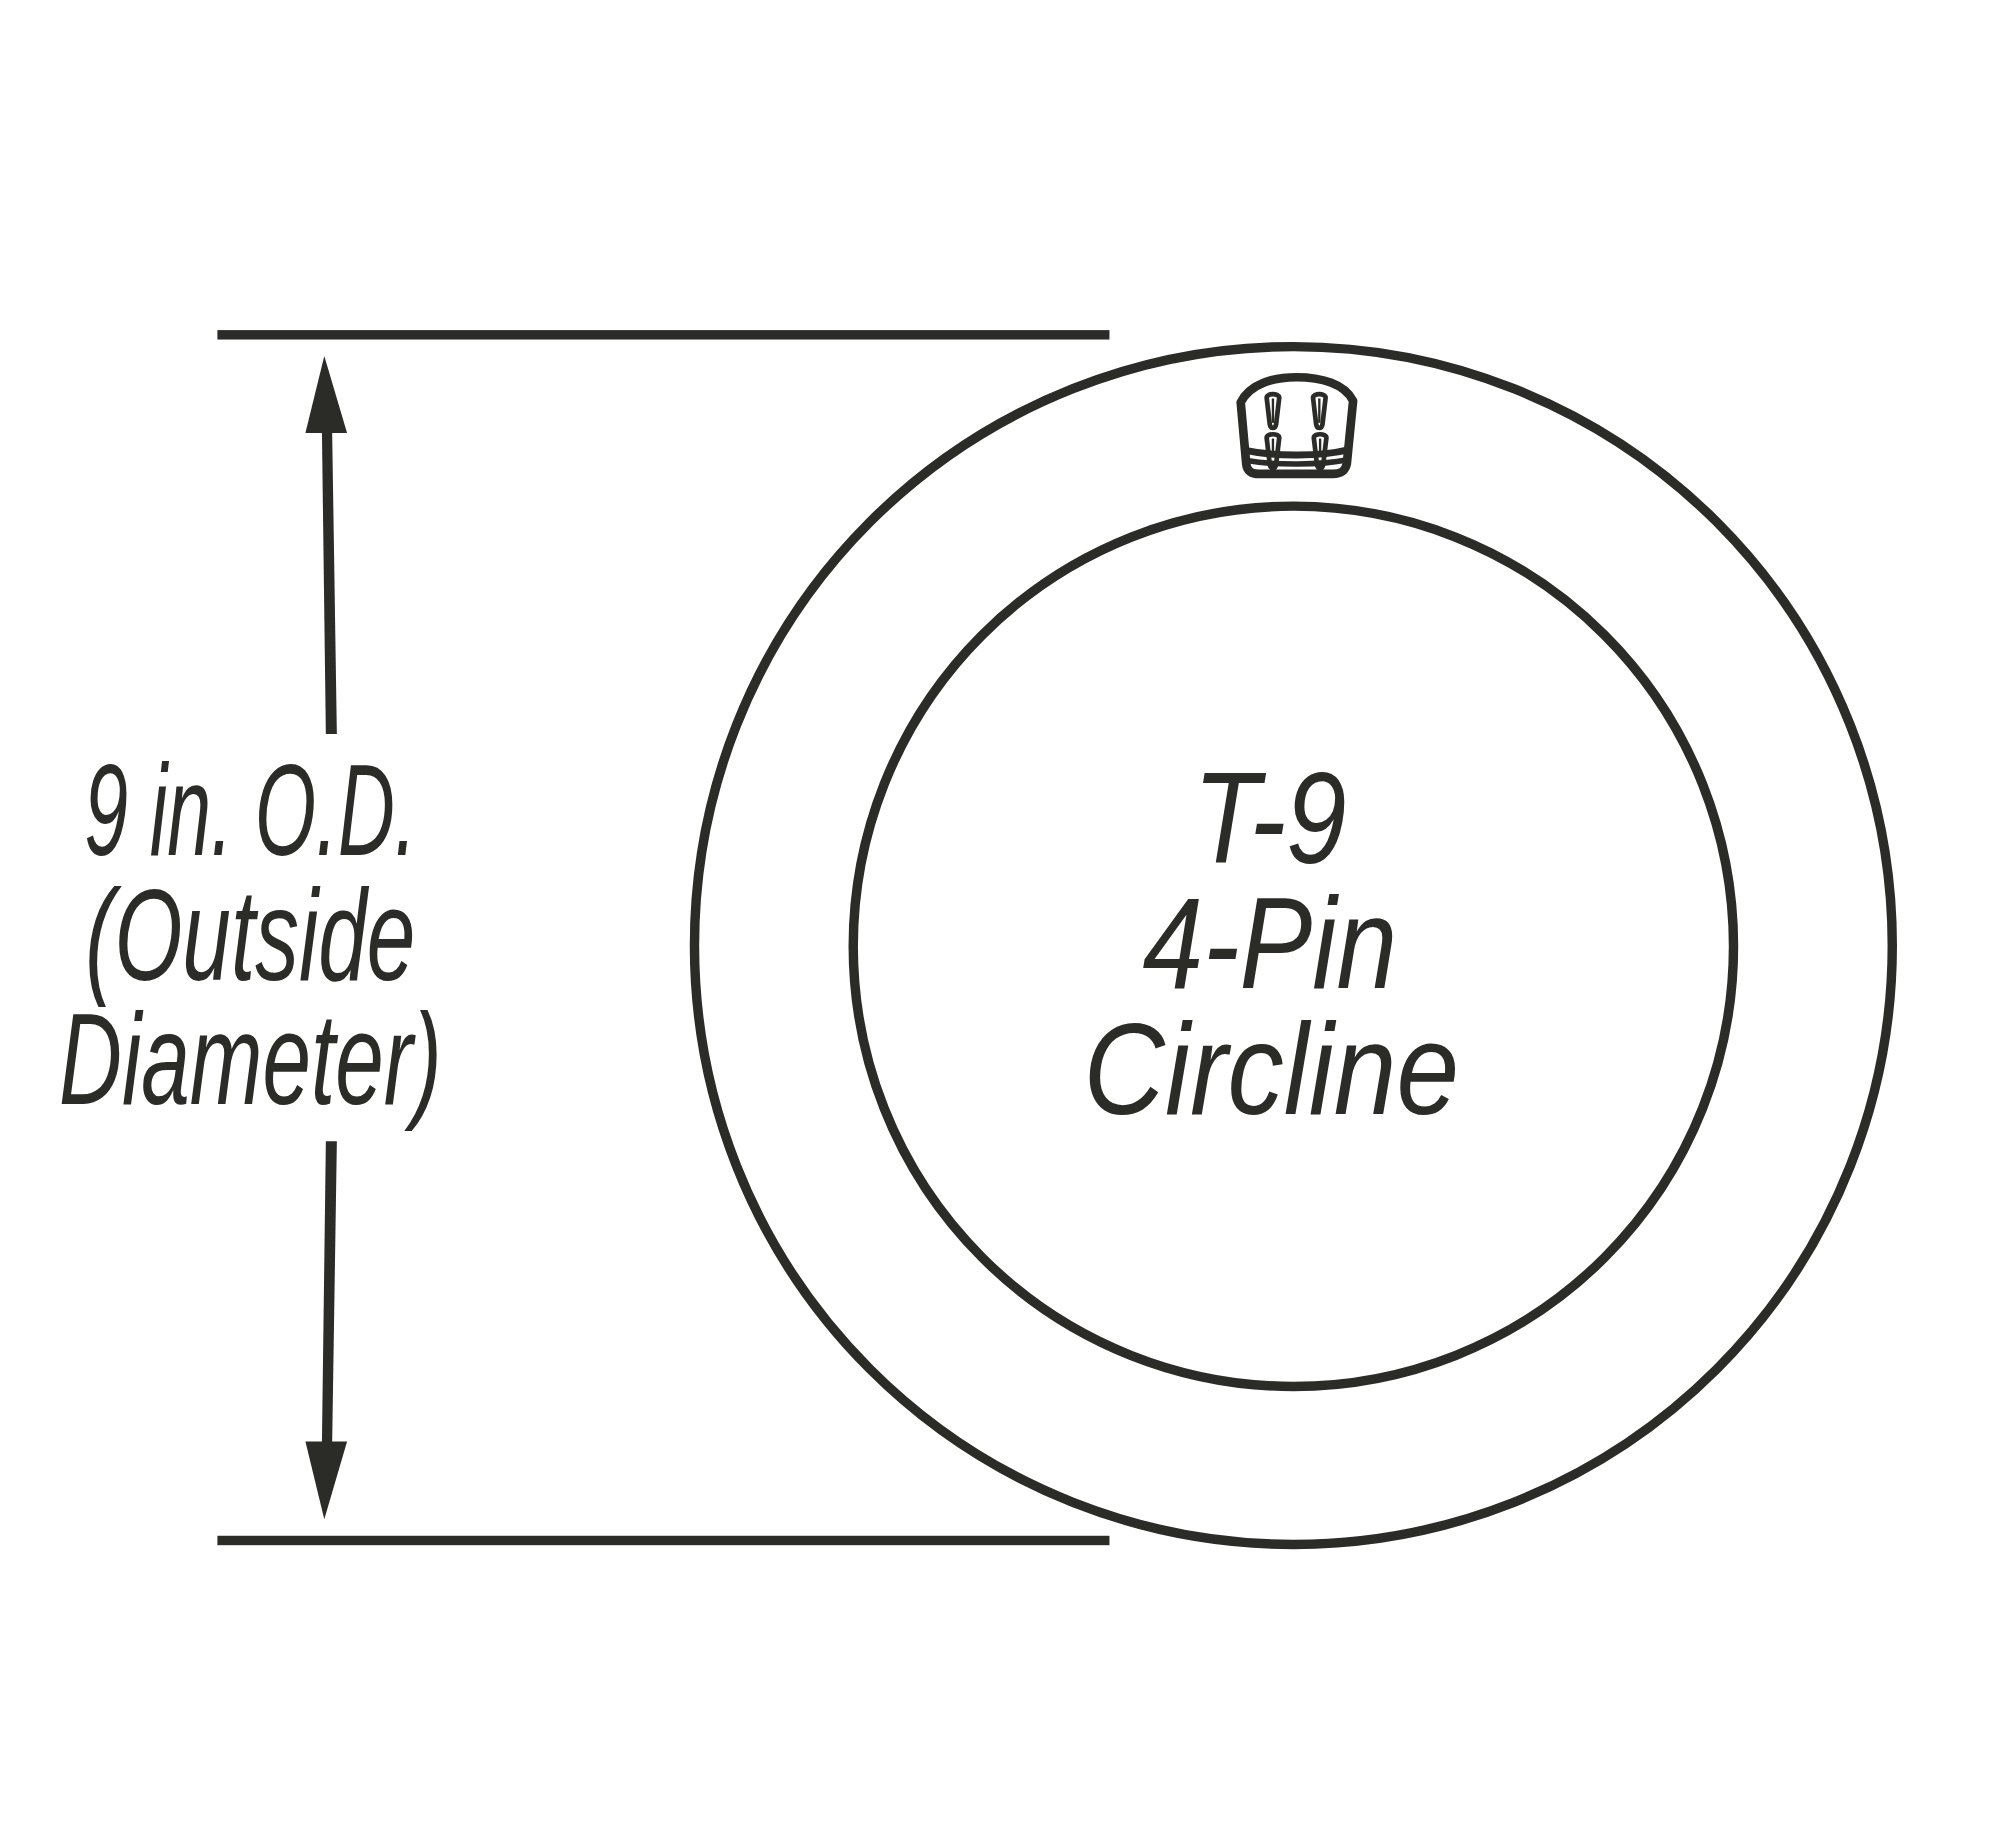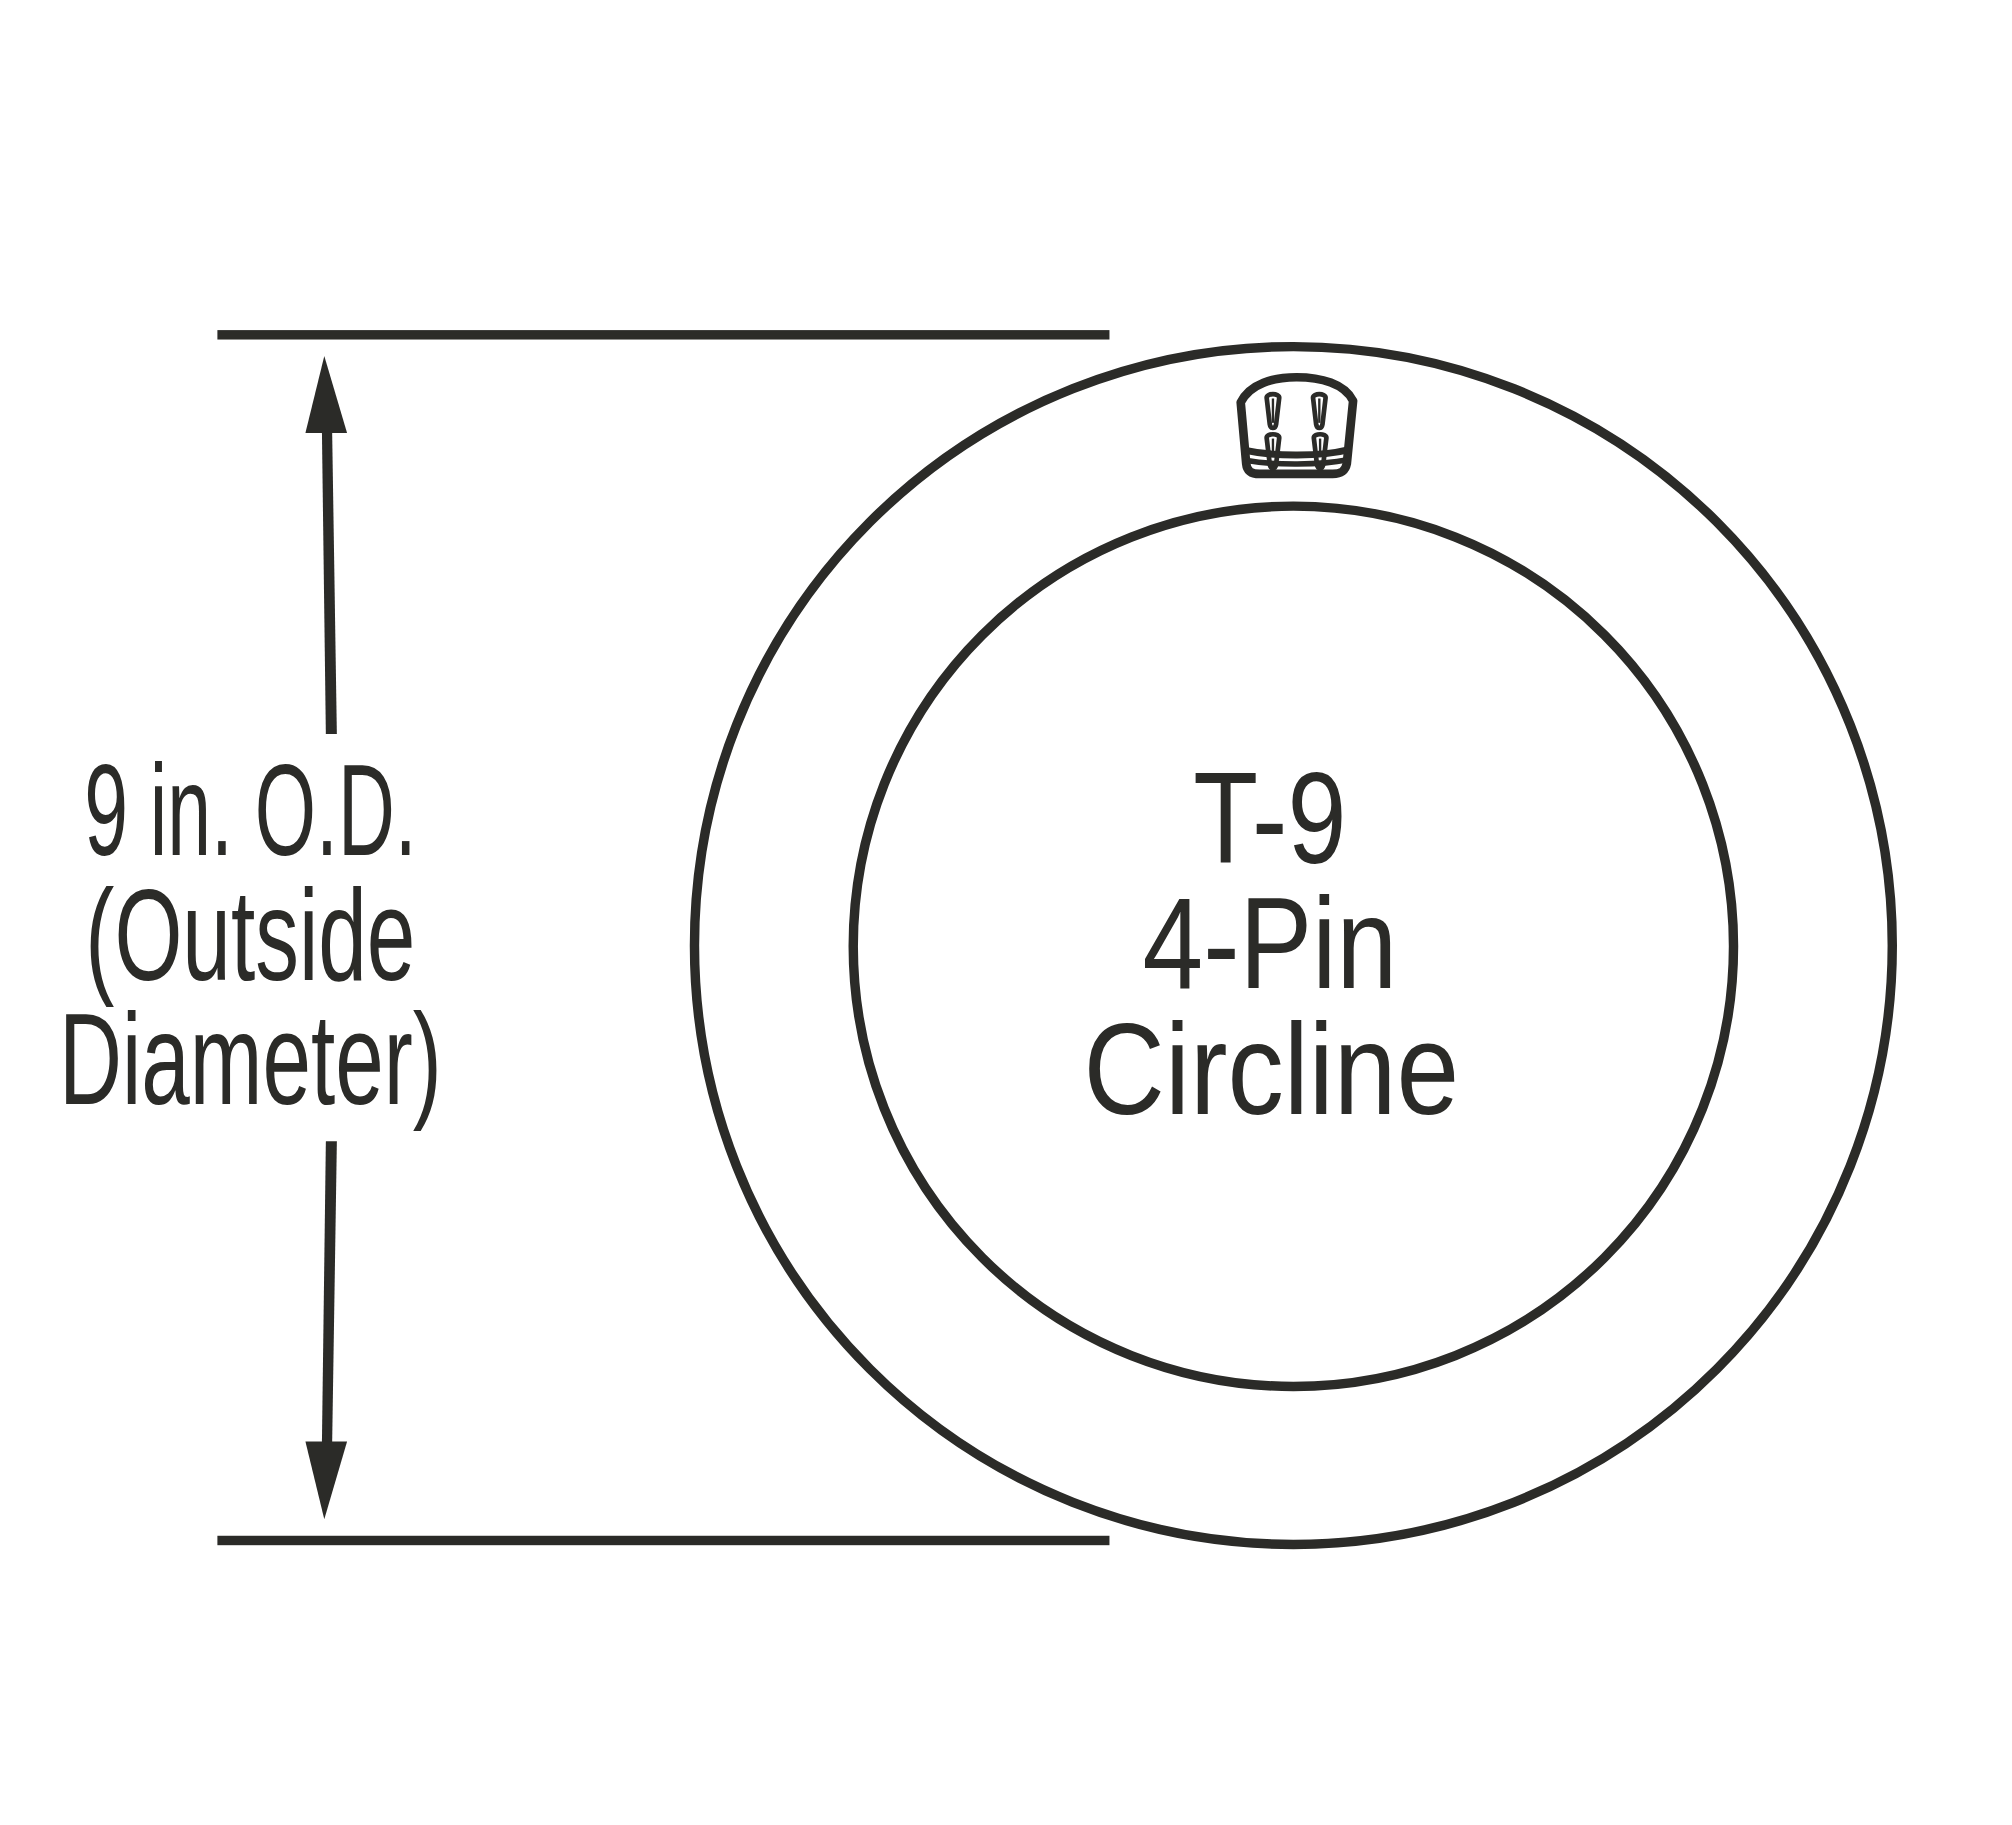--- a/index.html
+++ b/index.html
@@ -10,20 +10,21 @@
     body {
       width: 2013px;
       height: 1825px;
       overflow: hidden;
     }
     .canvas {
       position: relative;
       width: 1958px;
       height: 1825px;
       background: #ffffff;
+      font-style: italic;
     }
     svg.diagram {
       position: absolute;
       left: 0;
       top: 0;
       width: 2013px;
       height: 1825px;
       display: block;
     }
     .ink-fill { fill: #2b2b28; }

